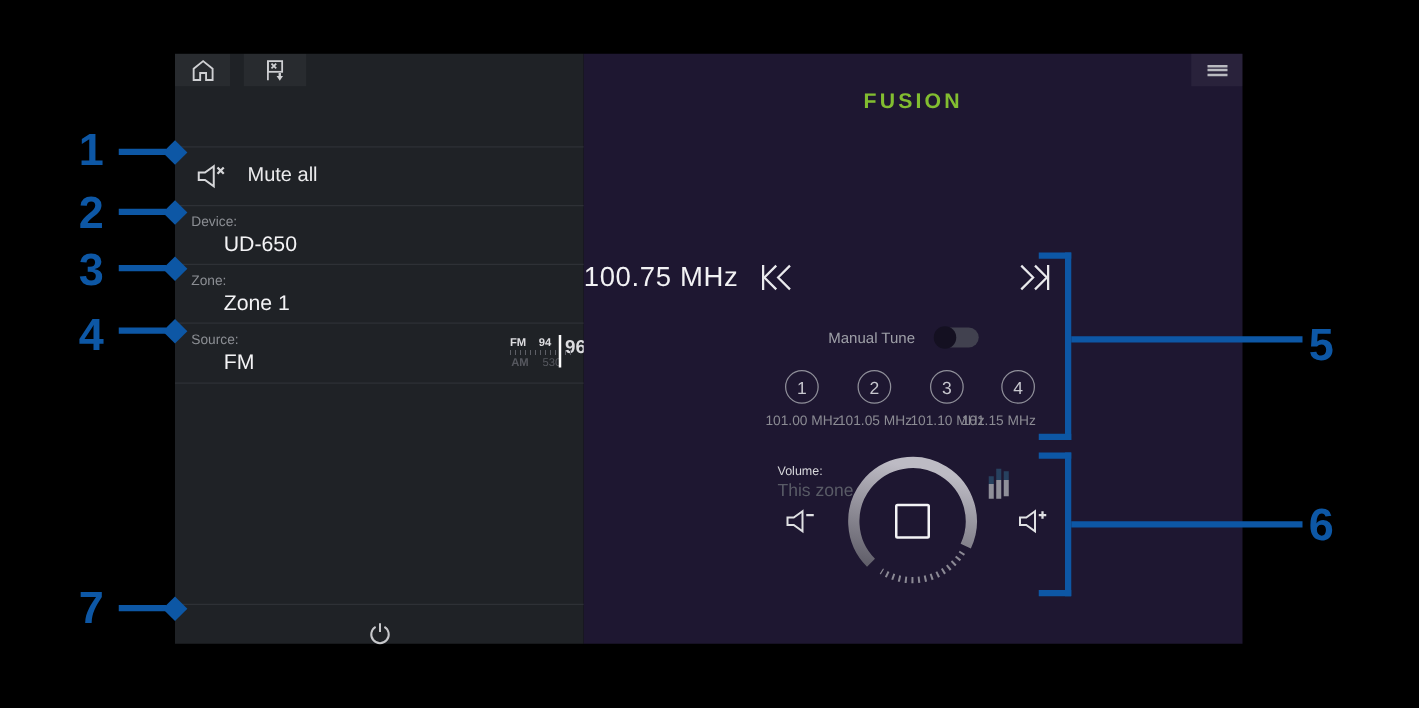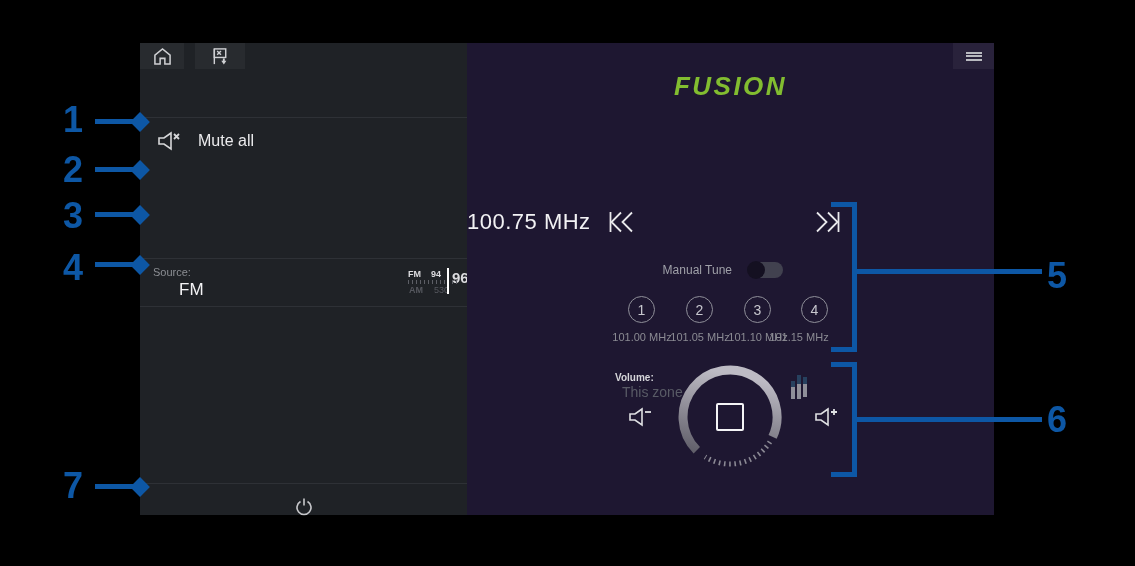--- a/index.html
+++ b/index.html
@@ -44,21 +44,21 @@
   .power-btn { position:absolute; left:50%; top:13px; transform:translateX(-50%); }
 
   
   .right-panel { position:relative; width:527px; height:472px; background:#1e1731; flex:none; }
   .menu-btn { position:absolute; right:0; top:0; width:41px; height:26px;
               background:rgba(255,255,255,0.05); display:flex; align-items:center; justify-content:center; }
   .hamburger { width:16px; }
   .hamburger span { display:block; height:2px; margin:1.5px 0; background:#b9bac0; }
 
   .brand { position:absolute; left:0; right:0; top:28px; text-align:center;
-           font-size:26px; font-weight:bold; letter-spacing:2.5px; color:#82bd30; font-style:italic; }
+           font-size:17px; font-weight:bold; letter-spacing:2.5px; color:#82bd30; }
 
   .freq { position:absolute; left:0; right:0; top:166px; text-align:left;
           font-size:22px; color:#f2f2f4; letter-spacing:0.5px; }
   .skip { position:absolute; top:168px; width:28px; height:22px; }
   .skip-back { left:141px; }
   .skip-fwd  { left:346px; }
 
   .mt-label  { position:absolute; left:150px; top:220px; width:115px; text-align:right;
                font-size:12px; color:#9fa0a8; }
   .mt-toggle { position:absolute; left:281px; top:219px; width:35px; height:16px;
@@ -67,21 +67,21 @@
                border-radius:50%; background:#141021; }
 
   .preset-circle { position:absolute; top:253px; width:27px; height:27px; border:1.5px solid #8f8f99;
                    border-radius:50%; display:flex; align-items:center; justify-content:center;
                    font-size:14px; color:#c7c7ce; }
   .pc-1 { left:161px; } .pc-2 { left:219px; } .pc-3 { left:277px; } .pc-4 { left:334px; }
   .preset-label { position:absolute; top:288px; width:64px; text-align:center;
                   font-size:11px; color:#8b8b93; }
   .pl-1 { left:143px; } .pl-2 { left:201px; } .pl-3 { left:259px; } .pl-4 { left:300px; }
 
-  .vol-label    { position:absolute; left:148px; top:329px; font-size:10px; font-weight:bold; color:#d6d6da; }
+  .vol-label    { position:absolute; left:155px; top:329px; font-size:10px; font-weight:normal; color:#d6d6da; }
   .vol-sublabel { position:absolute; left:155px; top:341px; font-size:14px; color:#595b66; }
 
   .dial { position:absolute; left:203px; top:314px; }
   .stop-btn { position:absolute; left:249px; top:360px; width:28px; height:28px;
               border:2.5px solid #f4f4f6; border-radius:2px; background:transparent; }
   .vol-icon { position:absolute; top:362px; width:27px; height:24px; }
   .vol-down { left:159px; } .vol-up { left:345px; }
 
   .eq { position:absolute; left:324px; top:330px; width:16px; height:26px; }
   .eq span { position:absolute; width:4px; bottom:0; }
@@ -152,21 +152,29 @@
       <div class="row row-mute">
         <span class="mute-icon">
           <svg width="26" height="22" viewBox="0 0 26 22" fill="none" stroke="#d6d7d9" stroke-width="1.6">
             <path d="M16 3 L9 8 L4 8 L4 14 L9 14 L16 19 L16 3 Z"></path>
             <path d="M19 4 L24 9 M24 4 L19 9" stroke-width="1.8"></path>
           </svg>
         </span>
         <span class="mute-label">Mute all</span>
       </div>
 
-
+      <div class="row row-device">
+        <span class="fld-label">Device:</span>
+        <span class="fld-value">UD-650</span>
+      </div>
+
+      <div class="row row-zone">
+        <span class="fld-label">Zone:</span>
+        <span class="fld-value">Zone 1</span>
+      </div>
 
       <div class="row row-source">
         <span class="fld-label">Source:</span>
         <span class="fld-value">FM</span>
         <span class="radio-scale">
           <span class="rs-fm">FM</span>
           <span class="rs-94">94</span>
           <span class="rs-96">96</span>
           <span class="rs-ticks"></span>
           <span class="rs-am">AM</span>

